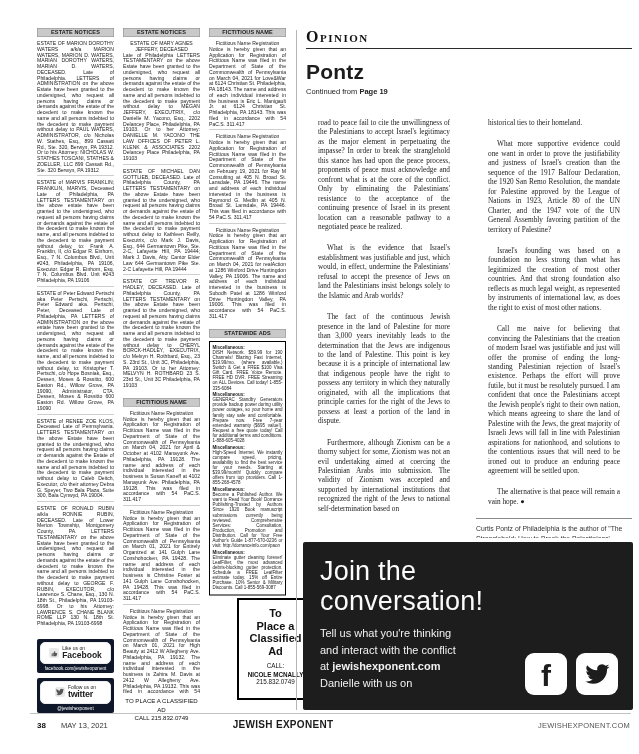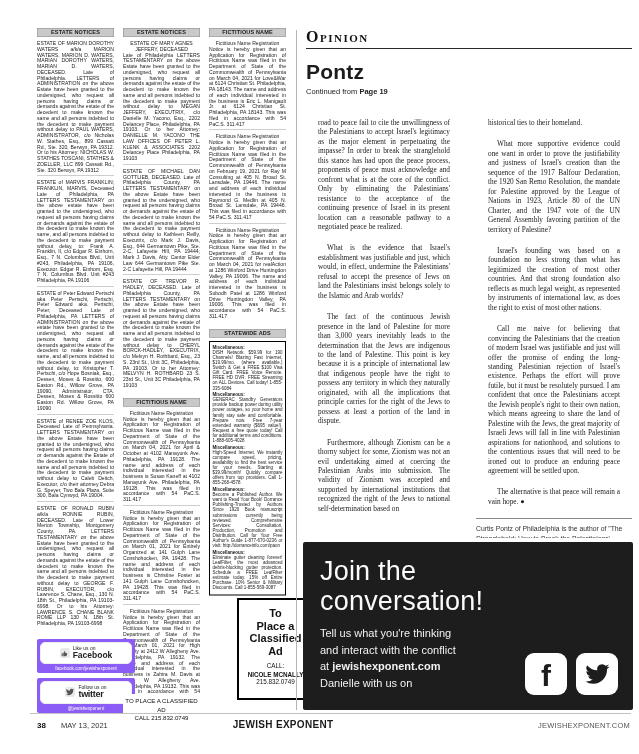--- a/index.html
+++ b/index.html
@@ -13,21 +13,21 @@
   .sec-header{background:#c9c9c9;border:1px solid #8a8a8a;text-align:center;font-weight:bold;font-size:11px;padding:2px 0;letter-spacing:.3px;margin-bottom:7px;}
   .sec-header.mid{margin-top:14px;}
   .notice{text-align:justify;padding:7px 0 6px 0;border-top:1px solid #9c9c9c;}
   .notice.first{border-top:none;padding-top:0;}
   .n-title{text-align:center;}
   .ads-box{border:2px solid #000;padding:5px 5px;margin-top:4px;font-size:9px;line-height:10.2px;text-align:justify;}
   .ad-entry{margin-bottom:3px;}
   .ad-label{font-weight:bold;}
 
   
-  .social-box{position:absolute;left:0;width:98px;background:#8b5cf6;border-radius:2px;padding:3px 3px 2px 3px;box-sizing:border-box;}
+  .social-box{position:absolute;left:0;width:77px;background:#0f172a;border-radius:2px;padding:3px 3px 2px 3px;box-sizing:border-box;}
   .fb-box{top:611px;}
   .tw-box{top:650px;}
   .social-pill{background:#fff;border-radius:5px;display:flex;align-items:center;justify-content:center;gap:3px;padding:3px 2px;border:1px solid #eee;}
   .social-text{line-height:1.05;text-align:left;color:#222;}
   .social-small{font-size:5px;}
   .social-big{font-size:8.5px;font-weight:bold;}
   .tw-wordmark{font-size:9px;font-weight:bold;letter-spacing:-.3px;}
   .social-sub{color:#fff;font-size:4.6px;text-align:center;margin-top:2px;}
   .icon-mini{width:10px;height:10px;border-radius:2px;background:#e9e9e9;display:flex;align-items:center;justify-content:center;flex:0 0 auto;}
   .icon-mini svg{display:block;}

